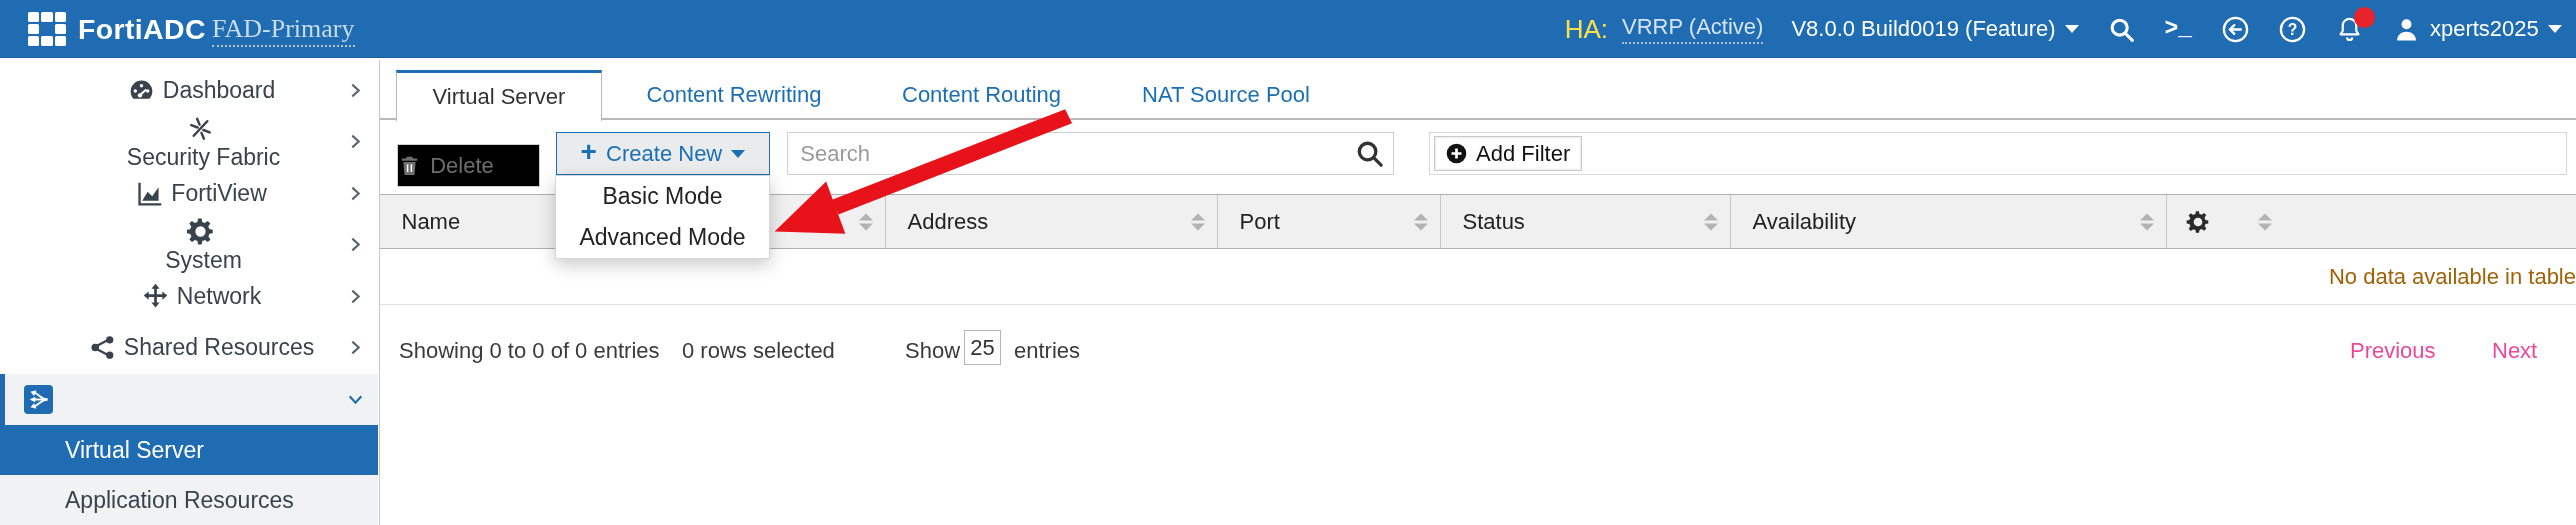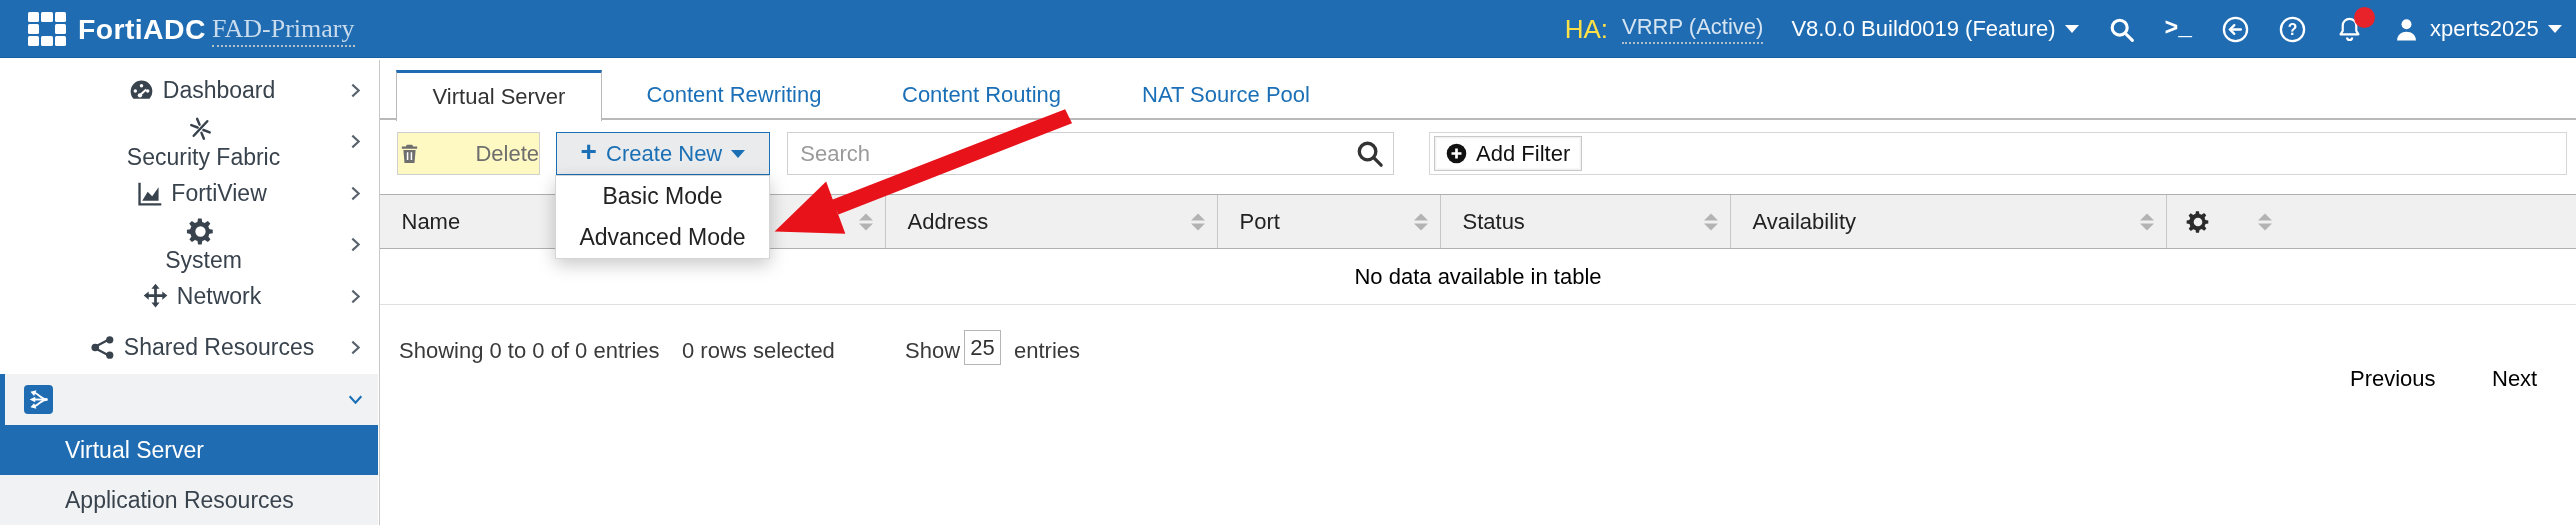--- a/index.html
+++ b/index.html
@@ -52,22 +52,22 @@
   
   .tabline { position:absolute; left:380px; top:118px; width:2196px; height:1.5px; background:#b9b9b9; }
   .tab-active { position:absolute; left:396px; top:70px; width:206px; height:51px;
     background:#fff; border-top:3.8px solid #1f6cb2; border-left:1.5px solid #b9b9b9; border-right:1.5px solid #b9b9b9;
     z-index:3; display:flex; align-items:center; justify-content:center;
     font-size:22px; color:#333; cursor:pointer; }
   .tab { position:absolute; top:70px; height:49px; display:flex; align-items:center; justify-content:center;
     font-size:22px; color:#1b6fb6; cursor:pointer; }
 
   
-  .btn-delete { position:absolute; left:397px; top:132px; width:143px; height:43px;
-    background:#fef9c3; border:1.5px solid #cfcfcf; display:flex; align-items:center; justify-content:space-between;
+  .btn-delete { position:absolute; left:397px; top:144px; width:143px; height:43px;
+    background:#000000; border:1.5px solid #cfcfcf; display:flex; align-items:center; justify-content:flex-start;
     gap:9.2px; color:#6e6e6e; font-size:22px; cursor:pointer; }
   .btn-create { position:absolute; left:556px; top:132px; width:214px; height:43px;
     background:#e9ebec; border:1.5px solid #1a6fb5; display:flex; align-items:center; justify-content:center;
     gap:9.2px; color:#1a6fb5; font-size:22px; cursor:pointer; }
   .plus { font-size:28px; font-weight:bold; line-height:1; margin-top:-2.3px; }
   .caret-blue { width:0; height:0; border-left:7px solid transparent; border-right:7px solid transparent;
     border-top:8.5px solid #1a6fb5; }
   .search-box { position:absolute; left:787px; top:132px; width:607px; height:43px;
     background:#fff; border:1.5px solid #cfcfcf; display:flex; align-items:center; }
   .search-box input { border:0; outline:0; flex:1; font-size:22px; color:#444; padding-left:12.3px;
@@ -93,29 +93,29 @@
   .th { position:relative; height:100%; border-right:1.5px solid #c6c6c6;
     display:flex; align-items:center; padding-left:21.5px; font-size:22px; color:#222; cursor:pointer; }
   .th:last-child { border-right:none; }
   .sort { position:absolute; right:12.3px; top:50%; transform:translateY(-50%);
     display:flex; flex-direction:column; gap:3.1px; }
   .sort .up { width:0; height:0; border-left:7px solid transparent; border-right:7px solid transparent;
     border-bottom:7.7px solid #b3b3b3; }
   .sort .down { width:0; height:0; border-left:7px solid transparent; border-right:7px solid transparent;
     border-top:7.7px solid #b3b3b3; }
   .empty-row { position:absolute; left:380px; top:250px; width:2196px; height:55px;
-    border-bottom:1.5px solid #e0e0e0; display:flex; align-items:center; justify-content:center;
-    font-size:22px; color:#000000; }
+    border-bottom:1.5px solid #e0e0e0; display:flex; align-items:center; justify-content:flex-end;
+    font-size:22px; color:#a16207; }
 
   
   .ft { position:absolute; font-size:22px; color:#3a3a3a; top:338px; }
   .pagesize { position:absolute; left:964px; top:330px; width:37px; height:35px;
     border:1.5px solid #b5b5b5; display:flex; align-items:center; justify-content:center;
     font-size:22px; color:#333; cursor:pointer; }
-  .pager { color:#000000; cursor:pointer;margin-top:28px; }
+  .pager { color:#ec4899; cursor:pointer; }
 
   .arrow-overlay { position:absolute; left:0; top:0; width:2576px; height:526px;
     z-index:50; pointer-events:none; }
   svg.ic { display:block; width:100%; height:100%; }
 </style>
 </head>
 <body>
 
 <div class="header">
   <div class="logo">

